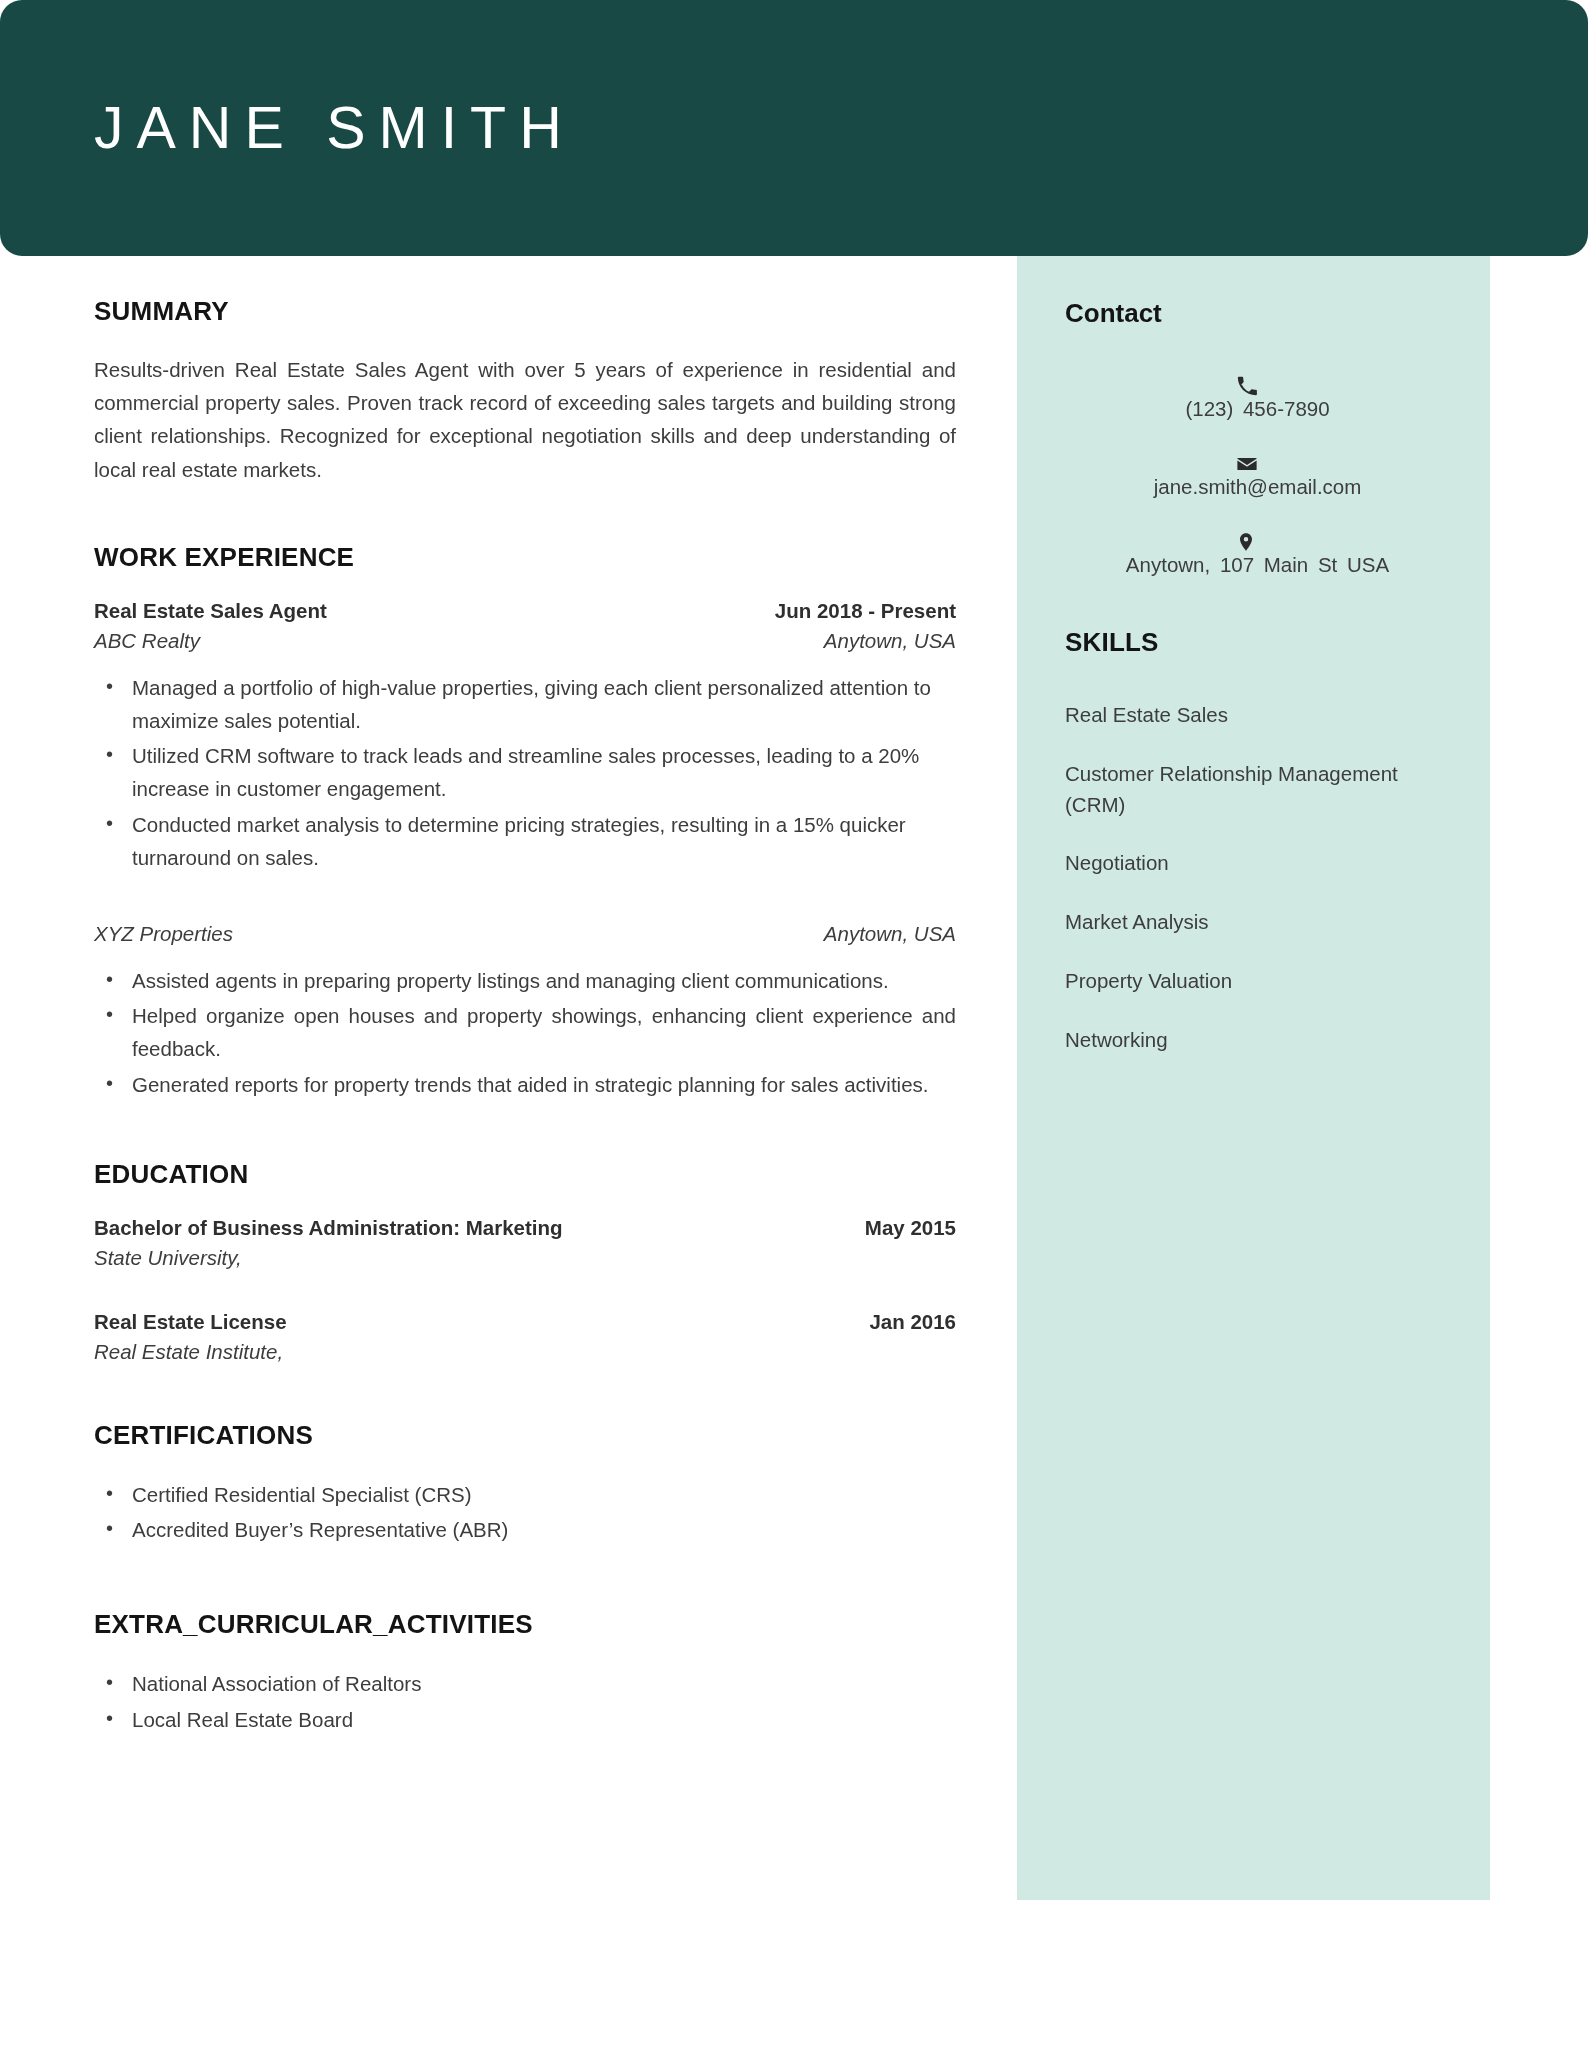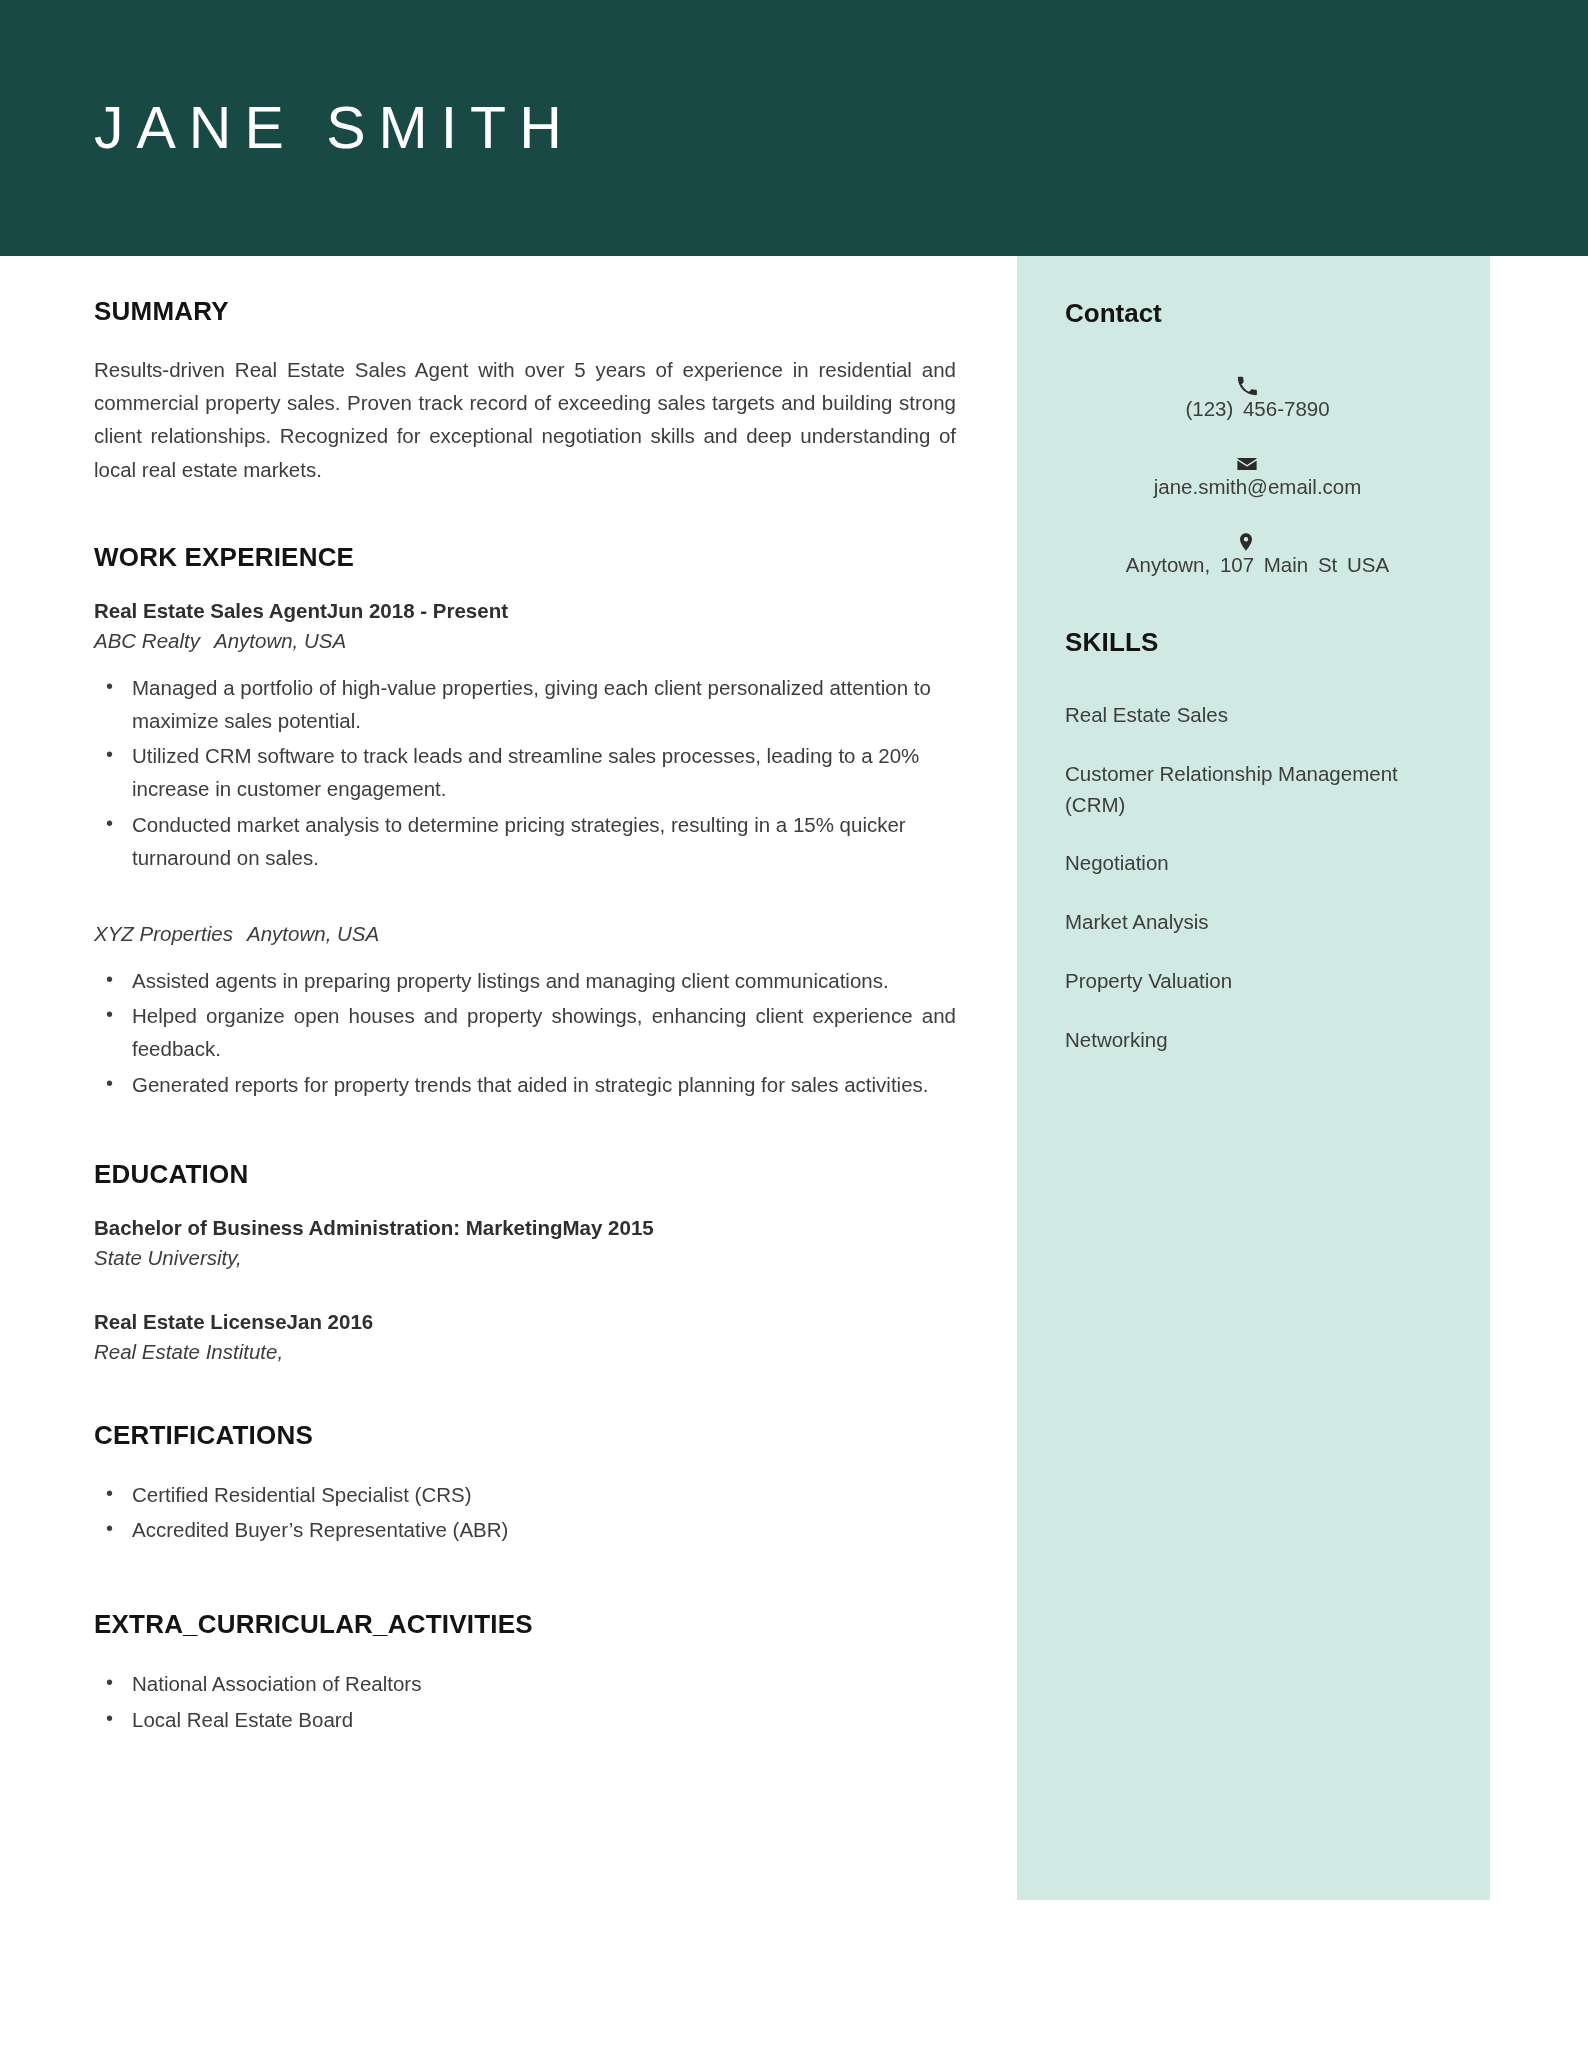--- a/index.html
+++ b/index.html
@@ -20,20 +20,21 @@
   }
 
   
   .header {
     position: absolute;
     top: 0;
     left: 0;
     width: 1588px;
     height: 256px;
     background: #194944;
+    border-radius: 22px;
   }
   .header-name {
     position: absolute;
     left: 94px;
     top: 96px;
     color: #ffffff;
     font-size: 59px;
     font-weight: 400;
     letter-spacing: 13px;
     line-height: 1.1;
@@ -73,21 +74,21 @@
     text-align: justify;
   }
 
   .space-40 { height: 40px; }
   .space-56 { height: 56px; }
   .space-62 { height: 62px; }
 
   
   .entry-row {
     display: flex;
-    justify-content: flex-start;
+    justify-content: space-between;
     align-items: baseline;
     width: 100%;
   }
   .entry-title {
     font-size: 20.5px;
     font-weight: 700;
     color: #2f2f2f;
   }
   .entry-date {
     font-size: 20.5px;

